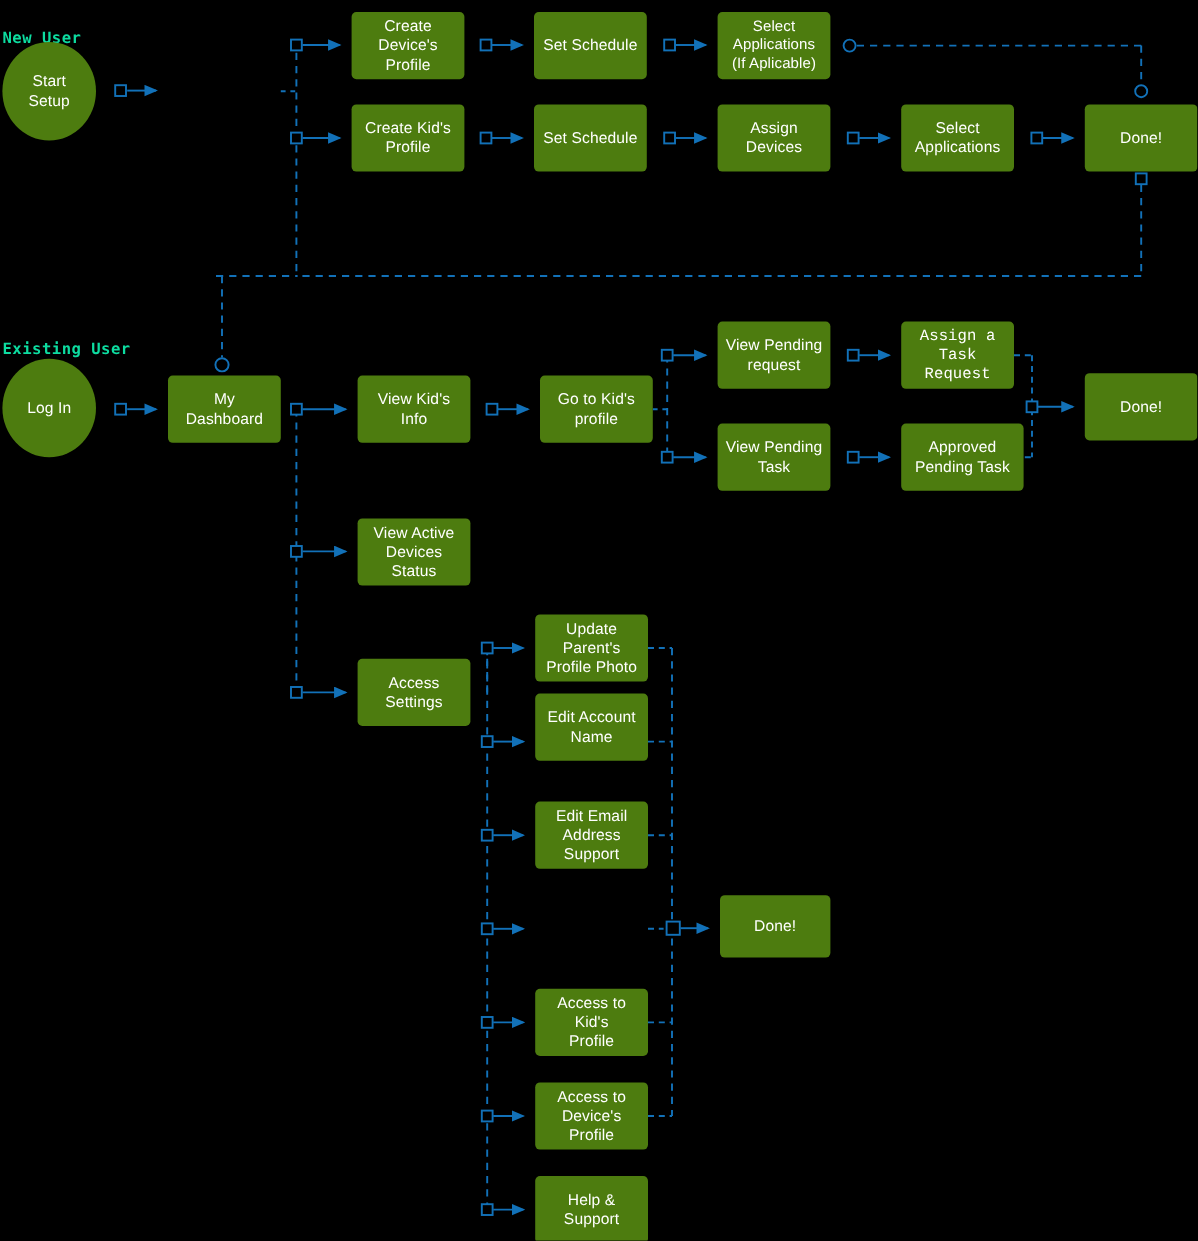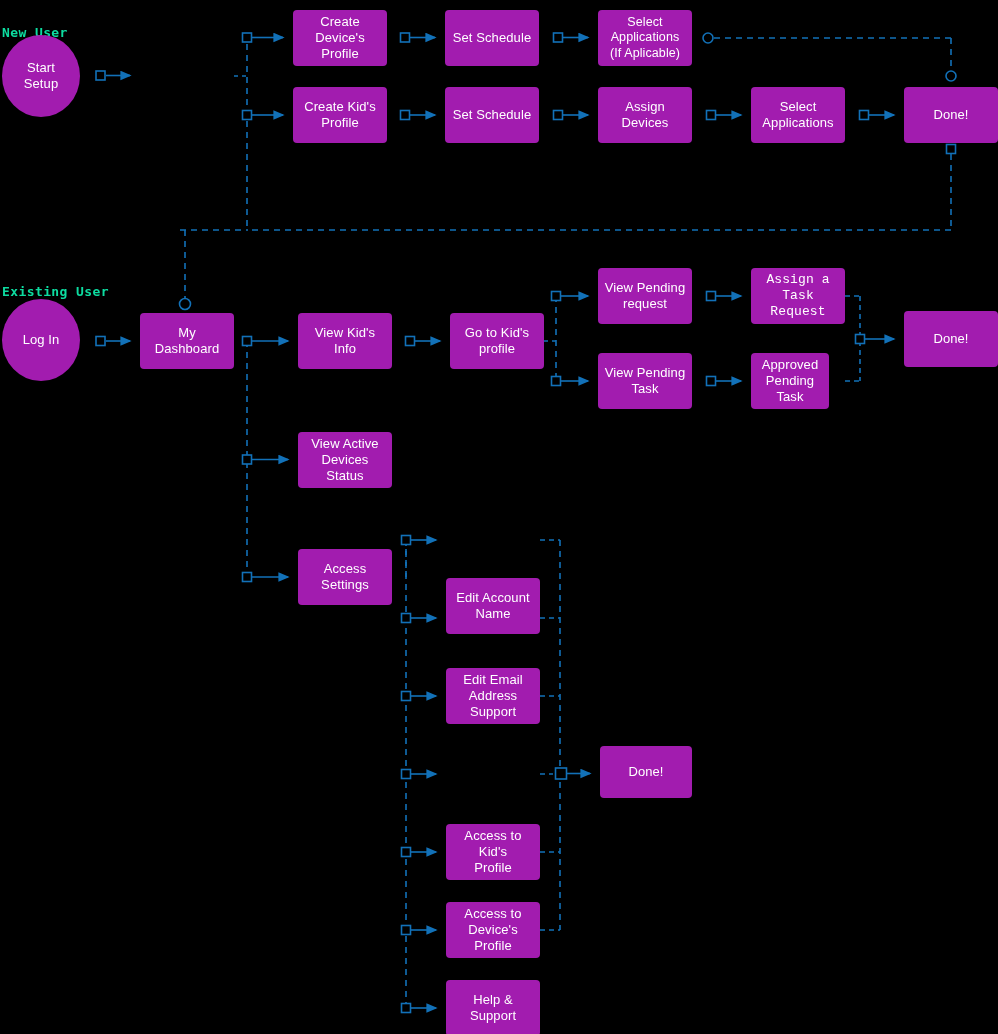--- a/index.html
+++ b/index.html
@@ -13,21 +13,21 @@
     font-family:"Liberation Sans", sans-serif;
   }
   svg.wires{
     position:absolute;
     left:0; top:0;
     width:998px; height:1034px;
     pointer-events:none;
   }
   .node{
     position:absolute;
-    background:#a21caf;
+    background:#4d7c0f;
     color:#ffffff;
     border-radius:4px;
     display:flex;
     align-items:center;
     justify-content:center;
     text-align:center;
     font-size:13px;
     line-height:1.22;
     padding:2px 6px;
     box-sizing:border-box;
@@ -264,29 +264,31 @@
   <div class="node" style="left:140px; top:313px; width:94px; height:56px;">My Dashboard</div>
   <div class="node" style="left:298px; top:313px; width:94px; height:56px;">View Kid's Info</div>
   <div class="node" style="left:450px; top:313px; width:94px; height:56px;">Go to Kid's
 profile</div>
   <div class="node" style="left:598px; top:268px; width:94px; height:56px;">View Pending
 request</div>
   <div class="node" style="left:751px; top:268px; width:94px; height:56px;font-family:Liberation Mono, monospace;">Assign a Task
 Request</div>
   <div class="node" style="left:598px; top:353px; width:94px; height:56px;">View Pending
 Task</div>
-  <div class="node" style="left:751px; top:353px; width:78px; height:56px;">Approved
+  <div class="node" style="left:751px; top:353px; width:102px; height:56px;">Approved
 Pending Task</div>
   <div class="node" style="left:904px; top:311px; width:94px; height:56px;">Done!</div>
 
   <div class="node" style="left:298px; top:432px; width:94px; height:56px;">View Active
 Devices Status</div>
   <div class="node" style="left:298px; top:549px; width:94px; height:56px;">Access
 Settings</div>
 
+  <div class="node" style="left:446px; top:512px; width:94px; height:56px;">Update Parent's
+Profile Photo</div>
   <div class="node" style="left:446px; top:578px; width:94px; height:56px;">Edit Account
 Name</div>
   <div class="node" style="left:446px; top:668px; width:94px; height:56px;">Edit Email
 Address
 Support</div>
   <div class="node" style="left:446px; top:824px; width:94px; height:56px;">Access to Kid's
 Profile</div>
   <div class="node" style="left:446px; top:902px; width:94px; height:56px;">Access to
 Device's Profile</div>
   <div class="node" style="left:446px; top:980px; width:94px; height:56px;">Help &amp;

